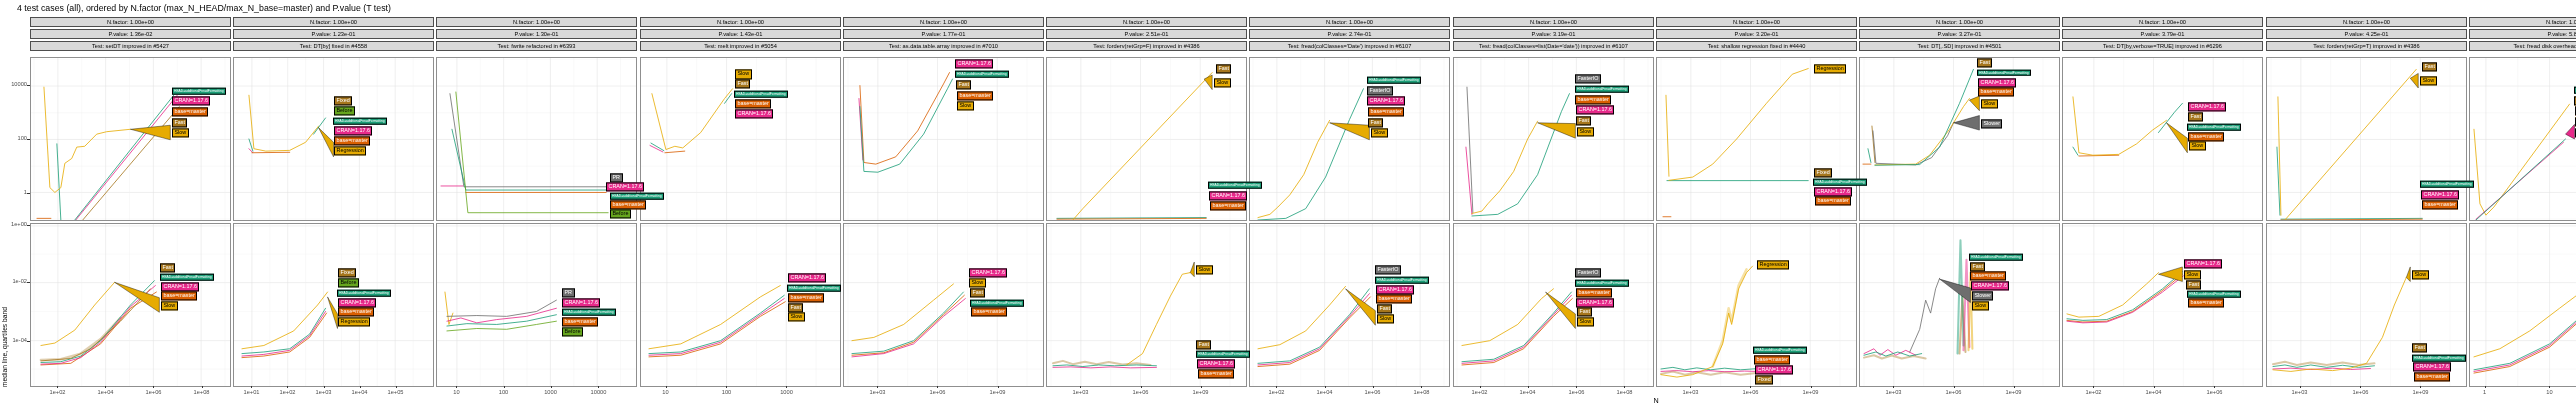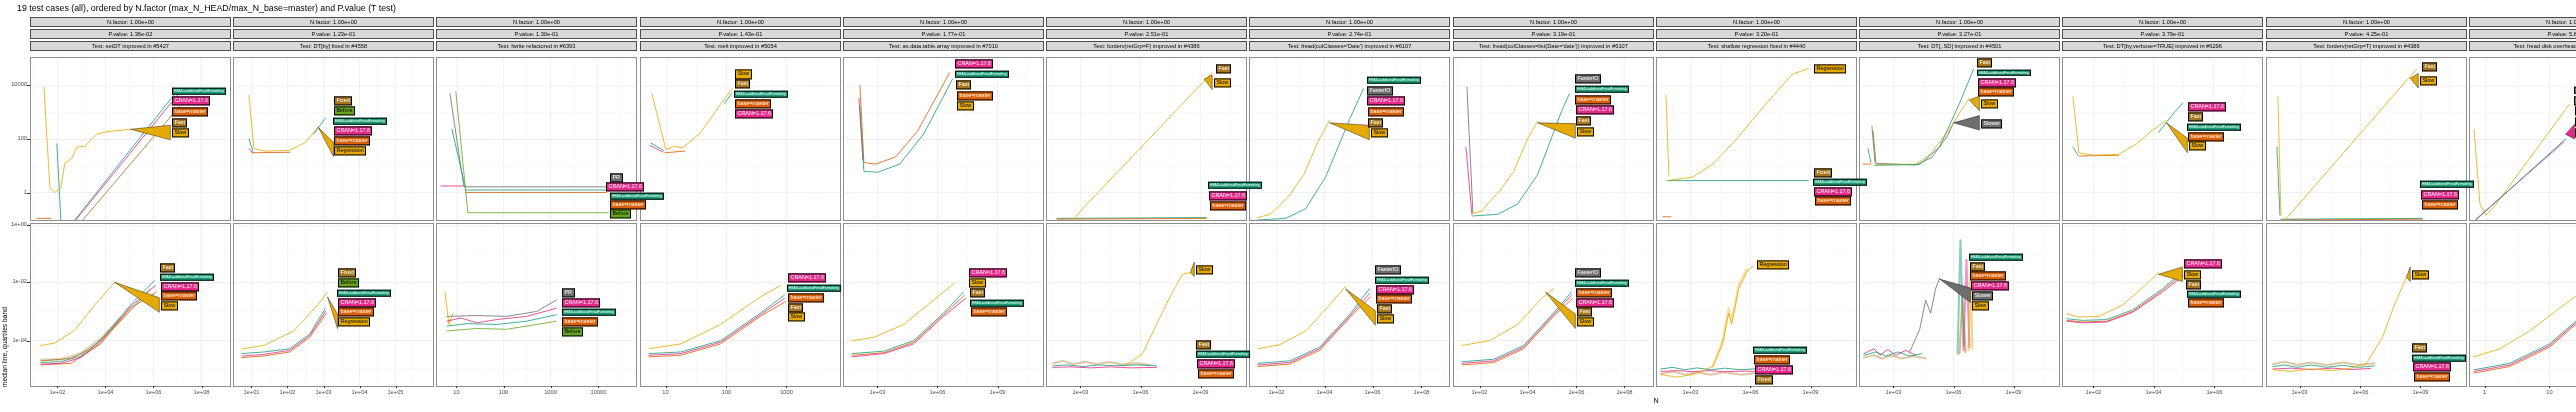--- a/index.html
+++ b/index.html
@@ -18,21 +18,21 @@
   .lbl.sm{font-size:3.3px;line-height:4.6px;padding:0 1px;}
   .ytick{position:absolute;width:26px;text-align:right;font-size:5.7px;color:#4d4d4d;}
   .ymark{position:absolute;width:2.6px;height:0.5px;background:#333;}
   .xtick{position:absolute;width:31px;text-align:center;font-size:5.7px;color:#4d4d4d;}
   .xmark{position:absolute;width:0.5px;height:2.1px;background:#333;}
 </style>
 </head>
 <body>
 
 <div id="fig">
-  <div id="title">19 test cases (all), ordered by N.factor (max_N_HEAD/max_N_base=master) and P.value (T test)</div>
+  <div id="title">4 test cases (all), ordered by N.factor (max_N_HEAD/max_N_base=master) and P.value (T test)</div>
   <div id="ylab">median line, quartiles band</div>
   <div id="xlab">N</div>
 
   <div id="panels">
       <div class="strip" style="left: 30px; top: 17px; width: 201px; height: 9.8px;">N.factor: 1.00e+00</div>
       <div class="strip" style="left: 30px; top: 29px; width: 201px; height: 9.8px;">P.value: 1.36e-02</div>
       <div class="strip" style="left: 30px; top: 41px; width: 201px; height: 9.8px;">Test: setDT improved in #5427</div>
       <div class="plot" style="left: 30px; top: 57px; width: 201px; height: 164px;">
         <svg viewBox="0 0 390 318" preserveAspectRatio="none">
           <line x1="0" y1="2.544" x2="390" y2="2.544" stroke="#f0f0f0" stroke-width="0.8"></line>

